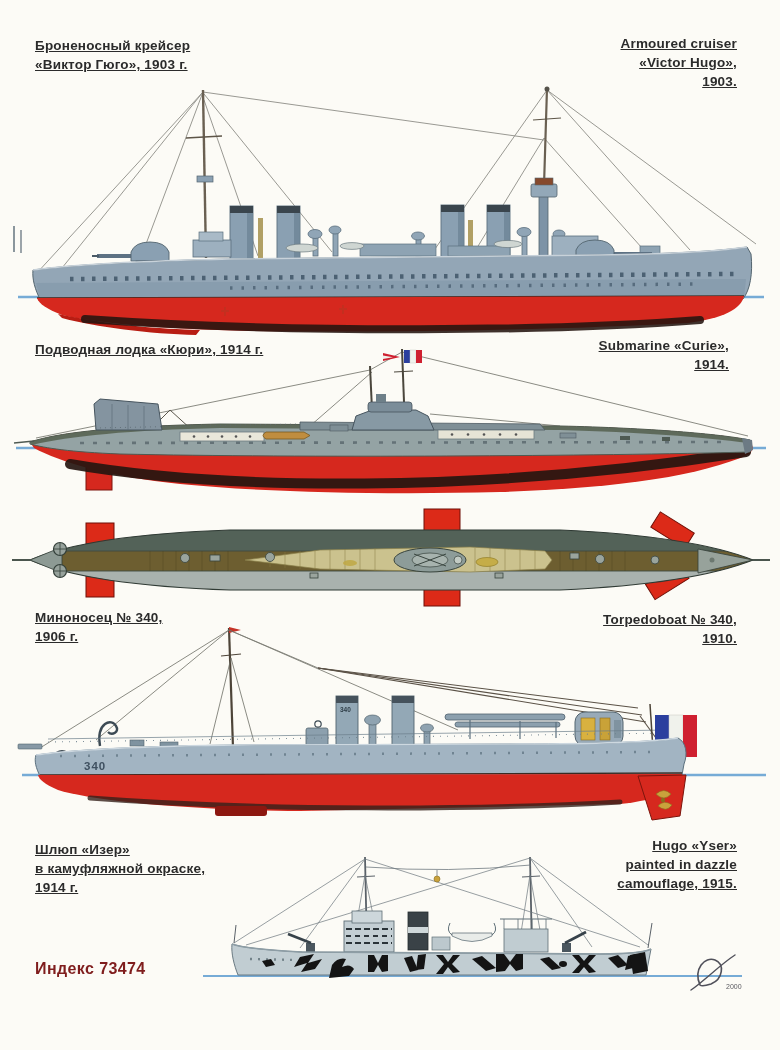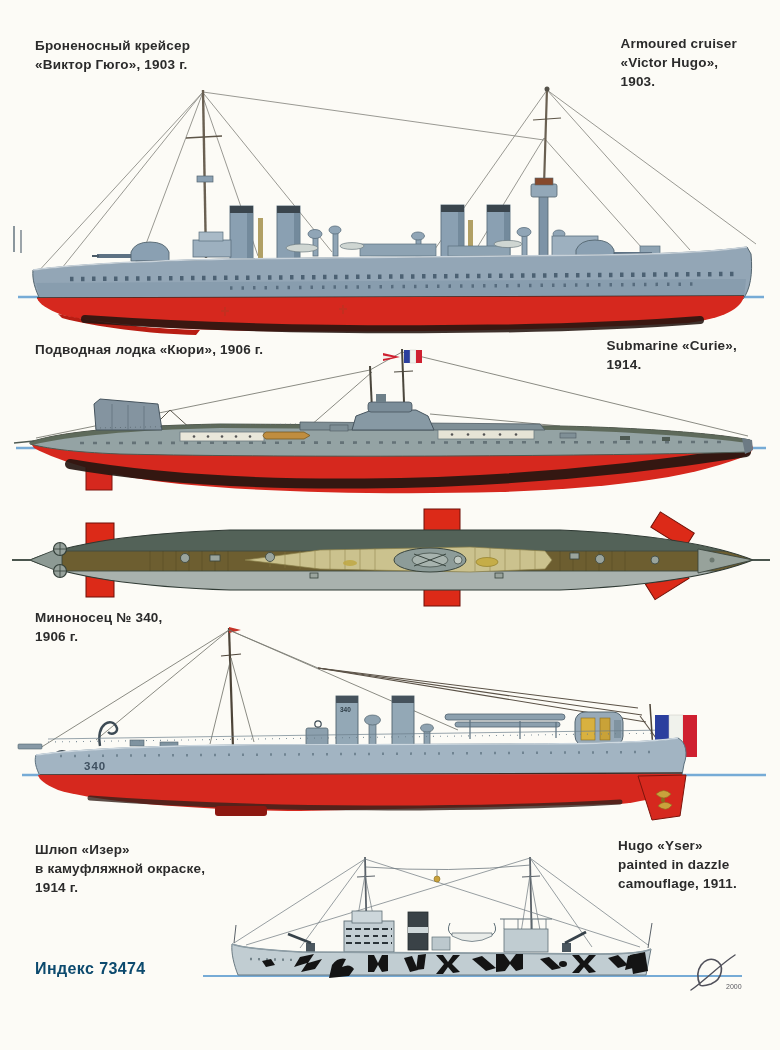--- a/index.html
+++ b/index.html
@@ -1,22 +1,22 @@
 <!DOCTYPE html>
 <html><head>
 <meta charset="utf-8">
 <style>
   html,body{margin:0;padding:0;background:#9a9a9a;}
   .page{position:relative;width:780px;height:1050px;background:#fcfbf6;overflow:hidden;
         font-family:"Liberation Sans",sans-serif;}
   .cap{position:absolute;font-weight:700;font-size:13.5px;line-height:19px;color:#2b2b2b;
-       letter-spacing:.2px;white-space:nowrap;}
-  .cap.en{text-align:left;}
+       letter-spacing:.2px;white-space:nowrap;text-decoration:underline;}
+  .cap.en{text-align:right;}
   .illus{position:absolute;}
-  .footer-index{position:absolute;font-weight:700;font-size:16px;color:#0c4a6e;letter-spacing:.4px;text-align:right;}
+  .footer-index{position:absolute;font-weight:700;font-size:16px;color:#7f1d1d;letter-spacing:.4px;text-align:right;}
   svg text{font-family:"Liberation Sans",sans-serif;}
 </style>
 </head>
 <body>
 
 <div class="page">
 
   <div class="cap ru" style="left:35px;top:36px">
     <div>Броненосный крейсер</div>
     <div>«Виктор Гюго», 1903 г.</div>
@@ -134,23 +134,23 @@
       <line x1="37" y1="220" x2="744" y2="218" stroke="#3d2a22" stroke-width="1.5"></line>
       <path d="M37,220 L744,218 C741,231 724,240 688,245 C560,252 380,255 250,253 C160,251 95,245 62,237 C47,231 39,226 37,220 Z" fill="#d6281e"></path>
       <path d="M58,236 C110,247 160,251 200,252 L196,257 C150,256 95,249 62,240 Z" fill="#b81d13"></path>
       <path d="M85,241 C300,256 560,253 700,242" fill="none" stroke="#241510" stroke-width="8" stroke-linecap="round" opacity="0.88"></path>
       <path d="M225,229 l0,9 M221,233 l8,0" stroke="#c33020" stroke-width="1.8"></path>
       <path d="M343,227 l0,9 M339,231 l8,0" stroke="#c33020" stroke-width="1.8"></path>
     </g>
   </svg>
 
   <div class="cap ru" style="left:35px;top:340px">
-    <div>Подводная лодка «Кюри», 1906 г.</div>
-  </div>
-  <div class="cap en" style="right:43px;top:336px">
+    <div>Подводная лодка «Кюри», 1914 г.</div>
+  </div>
+  <div class="cap en" style="right:51px;top:336px">
     <div>Submarine «Curie»,</div>
     <div>1914.</div>
   </div>
 
   <svg class="illus" style="left:0;top:342px" width="780" height="172" viewBox="0 0 780 172">
     <line x1="16" y1="106" x2="766" y2="106" stroke="#76abd6" stroke-width="2.5"></line>
 
     <g stroke="#6f7068" stroke-width="0.9" opacity="0.9">
       <line x1="36" y1="96" x2="370" y2="28"></line>
         <line x1="370" y1="28" x2="402" y2="10"></line>
@@ -317,20 +317,24 @@
       <polygon points="698,44 753,55 698,68" fill="#97a29b" stroke="#333f39" stroke-width="0.8"></polygon>
       <line x1="753" y1="55" x2="770" y2="55" stroke="#4a554e" stroke-width="2"></line>
       <circle cx="712" cy="55" r="2.5" fill="#6c7870"></circle>
     </g>
   </svg>
 
   <div class="cap ru" style="left:35px;top:608px">
     <div>Миноносец № 340,</div>
     <div>1906 г.</div>
   </div>
+  <div class="cap en" style="right:43px;top:610px">
+    <div>Torpedoboat № 340,</div>
+    <div>1910.</div>
+  </div>
 
   <svg class="illus" style="left:0;top:618px" width="780" height="230" viewBox="0 0 780 230">
     <line x1="22" y1="157" x2="766" y2="157" stroke="#76abd6" stroke-width="2.5"></line>
 
     <g>
       <line x1="233" y1="130" x2="229" y2="10" stroke="#4d4438" stroke-width="2.2"></line>
       <line x1="221" y1="38" x2="241" y2="36" stroke="#4d4438" stroke-width="1.2"></line>
       <polygon points="229,9 241,12 229,15" fill="#c53327"></polygon>
     </g>
     <g stroke="#6f7068" stroke-width="0.9" opacity="0.9">
@@ -411,21 +415,21 @@
   </svg>
 
   <div class="cap ru" style="left:35px;top:840px">
     <div>Шлюп «Изер»</div>
     <div>в камуфляжной окраске,</div>
     <div>1914 г.</div>
   </div>
   <div class="cap en" style="right:43px;top:836px">
     <div>Hugo «Yser»</div>
     <div>painted in dazzle</div>
-    <div>camouflage, 1911.</div>
+    <div>camouflage, 1915.</div>
   </div>
 
   <svg class="illus" style="left:0;top:855px" width="780" height="165" viewBox="0 0 780 165">
     <line x1="203" y1="121" x2="742" y2="121" stroke="#76abd6" stroke-width="2"></line>
 
     <g>
       <line x1="367" y1="95" x2="365" y2="2" stroke="#5a6168" stroke-width="1.8"></line>
       <line x1="357" y1="22" x2="375" y2="21" stroke="#5a6168" stroke-width="1"></line>
       <line x1="532" y1="97" x2="530" y2="2" stroke="#5a6168" stroke-width="1.8"></line>
       <line x1="522" y1="22" x2="540" y2="21" stroke="#5a6168" stroke-width="1"></line>

